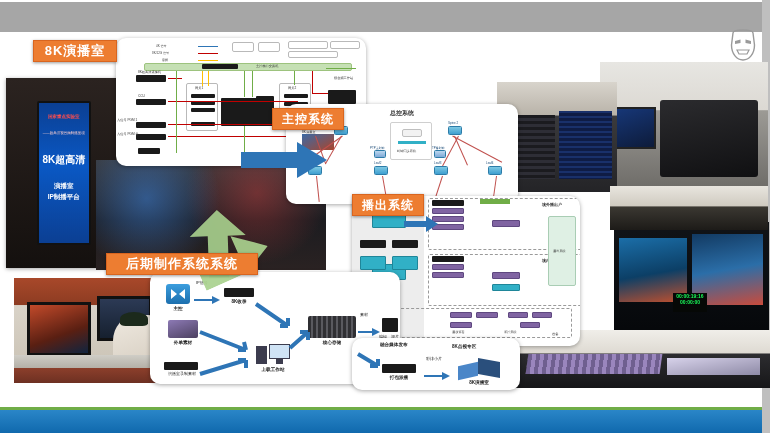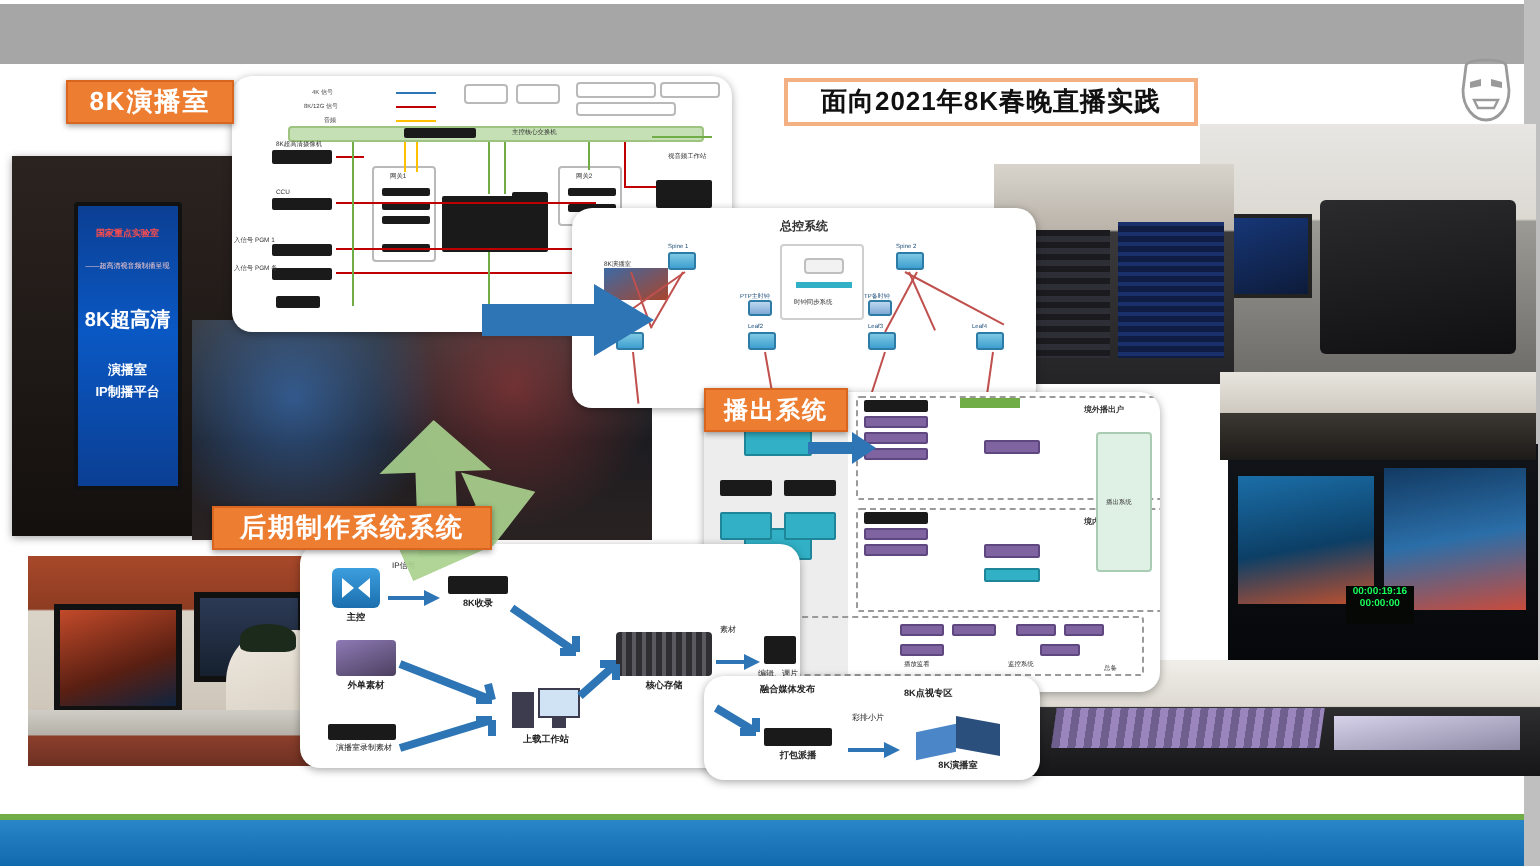--- a/index.html
+++ b/index.html
@@ -589,23 +589,23 @@
   </div>
 
   <div class="big-arrow-blue" style="left:404px; top:216px; width:34px; height:16px;">
     <svg viewBox="0 0 34 16" width="34" height="16">
       <path d="M0 5 L22 5 L22 0 L34 8 L22 16 L22 11 L0 11 Z" fill="#2e75b6"></path>
     </svg>
   </div>
 
   <div class="callout" style="left:33px; top:40px; width:84px; height:22px; font-size:13px;">8K演播室</div>
 
+  <div class="callout" style="left:272px; top:108px; width:72px; height:22px; font-size:12px;">主控系统</div>
 
   <div class="callout" style="left:352px; top:194px; width:72px; height:22px; font-size:12px;">播出系统</div>
 
-  <div class="callout" style="left:106px; top:253px; width:140px; height:22px; font-size:13px;">后期制作系统系统</div>
-
-  <div class="outline-label" style="left:392px; top:39px; width:207px; height:24px; font-size:13px;">面向2021年8K春晚直播实践</div>
+  <div class="callout" style="left:106px; top:253px; width:152px; height:22px; font-size:13px;">后期制作系统系统</div>
+
 
   <div class="footer-green"></div>
   <div class="footer-blue"></div>
 
 </div>
 
 </body></html>

